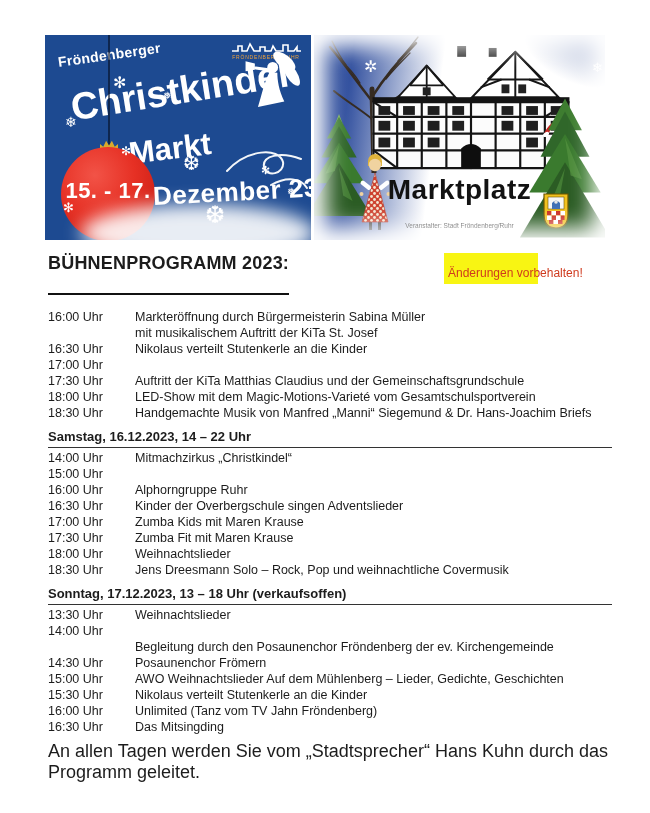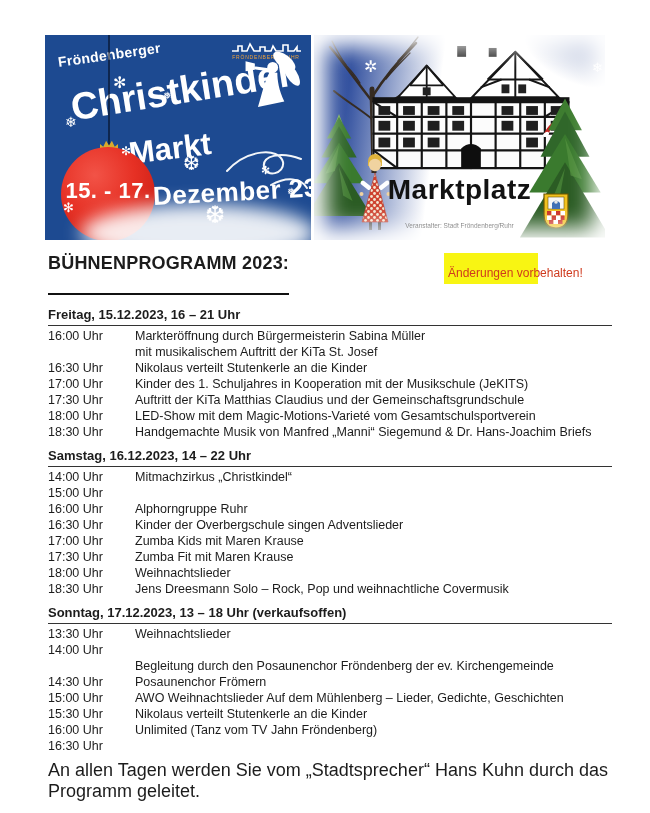--- a/index.html
+++ b/index.html
@@ -283,37 +283,35 @@
 
 <div class="program">
   <div class="heading">BÜHNENPROGRAMM 2023:</div>
 
   <div class="notice">
     <span>Änderungen vorbehalten!</span>
   </div>
 
   <div>
       <section class="day">
-        <div class="day-header">Freitag, 15.12.2023, 16 – 21 Uhr</div>
         <div class="rows">
           <div class="row">
             <span class="time">16:00 Uhr</span>
             <span class="event">Markteröffnung durch Bürgermeisterin Sabina Müller</span>
           </div>
           <div class="row">
             <span class="time"></span>
             <span class="event">mit musikalischem Auftritt der KiTa St. Josef</span>
           </div>
           <div class="row">
             <span class="time">16:30 Uhr</span>
             <span class="event">Nikolaus verteilt Stutenkerle an die Kinder</span>
           </div>
           <div class="row">
             <span class="time">17:00 Uhr</span>
-            <span class="event">Kinder des 1. Schuljahres in Kooperation mit der Musikschule (JeKITS)</span>
           </div>
           <div class="row">
             <span class="time">17:30 Uhr</span>
             <span class="event">Auftritt der KiTa Matthias Claudius und der Gemeinschaftsgrundschule</span>
           </div>
           <div class="row">
             <span class="time">18:00 Uhr</span>
             <span class="event">LED-Show mit dem Magic-Motions-Varieté vom Gesamtschulsportverein</span>
           </div>
           <div class="row">
@@ -383,20 +381,21 @@
           <div class="row">
             <span class="time">15:30 Uhr</span>
             <span class="event">Nikolaus verteilt Stutenkerle an die Kinder</span>
           </div>
           <div class="row">
             <span class="time">16:00 Uhr</span>
             <span class="event">Unlimited (Tanz vom TV Jahn Fröndenberg)</span>
           </div>
           <div class="row">
             <span class="time">16:30 Uhr</span>
+            <span class="event">Das Mitsingding</span>
           </div>
         </div>
       </section>
     </div>
 
   <div class="footer-note">An allen Tagen werden Sie vom „Stadtsprecher“ Hans Kuhn durch das Programm geleitet.</div>
   <div class="organizer">Veranstalter: Stadt Fröndenberg/Ruhr</div>
 </div>
 
 </body></html>

